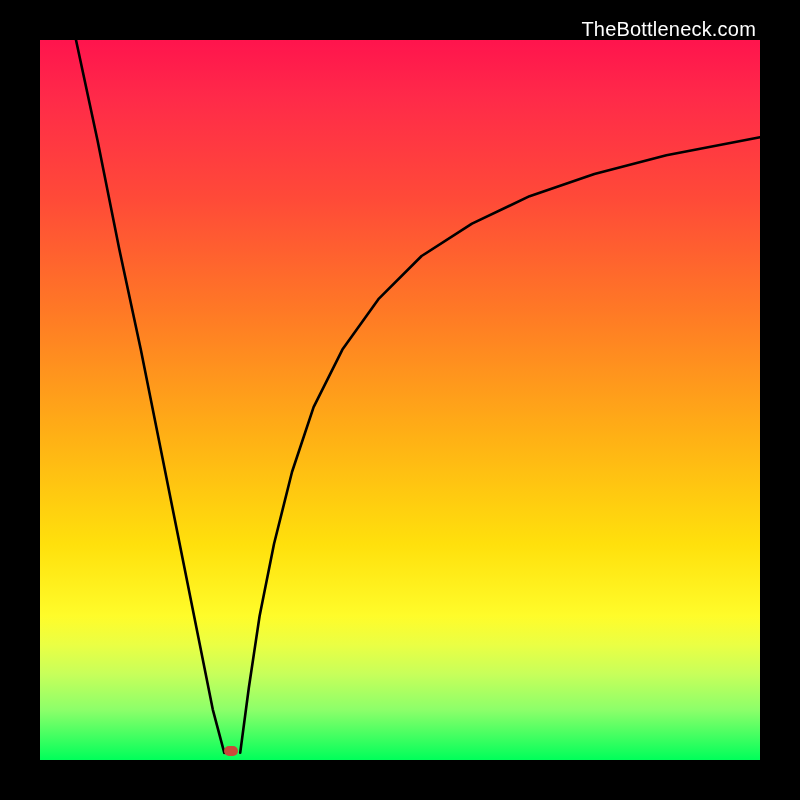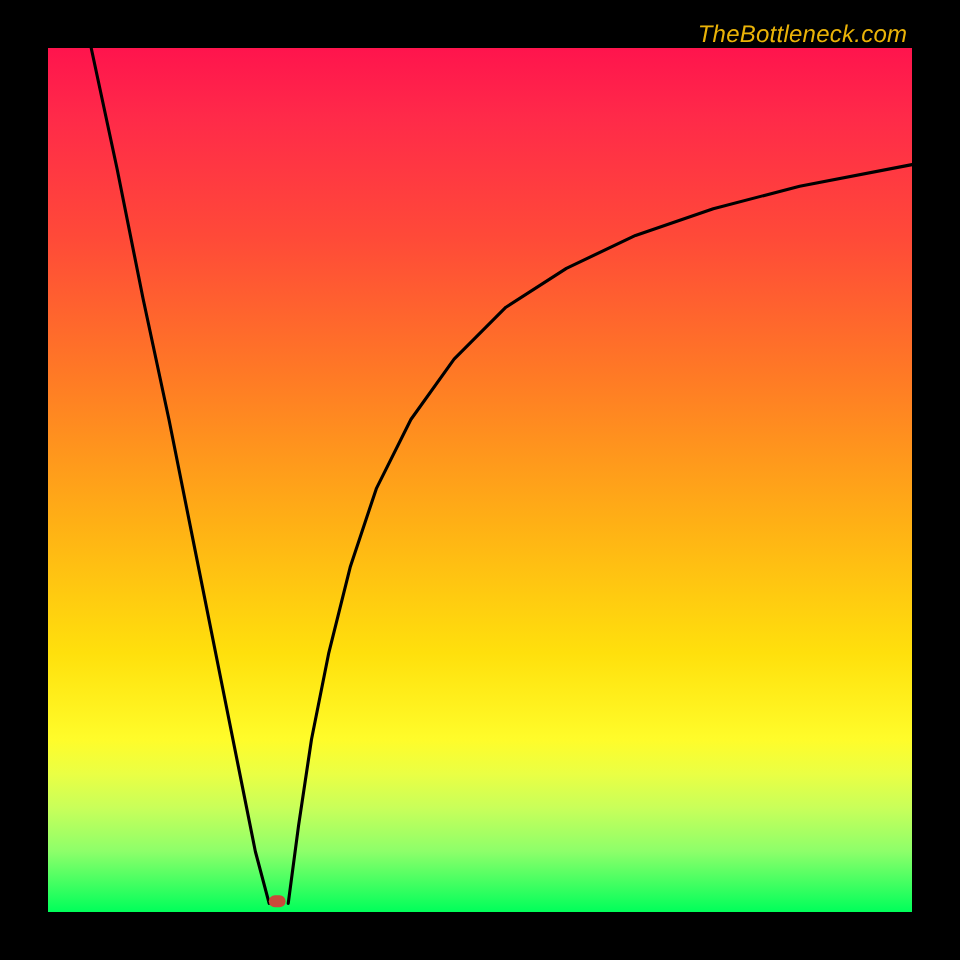--- a/index.html
+++ b/index.html
@@ -36,25 +36,24 @@
       #eaff44 84%,
       #c8ff5a 88%,
       #8dff6a 93%,
       #00ff5a 100%
     );
   }
   .watermark {
     position: absolute;
     top: 18px;
     right: 44px;
-    color: #eab308;
+    color: #ffffff;
     font-size: 20px;
     font-weight: 500;
     letter-spacing: 0.2px;
-    font-style: italic;
   }
   svg.curves {
     position: absolute;
     left: 0;
     top: 0;
     width: 720px;
     height: 720px;
     overflow: visible;
   }
   .curve {

